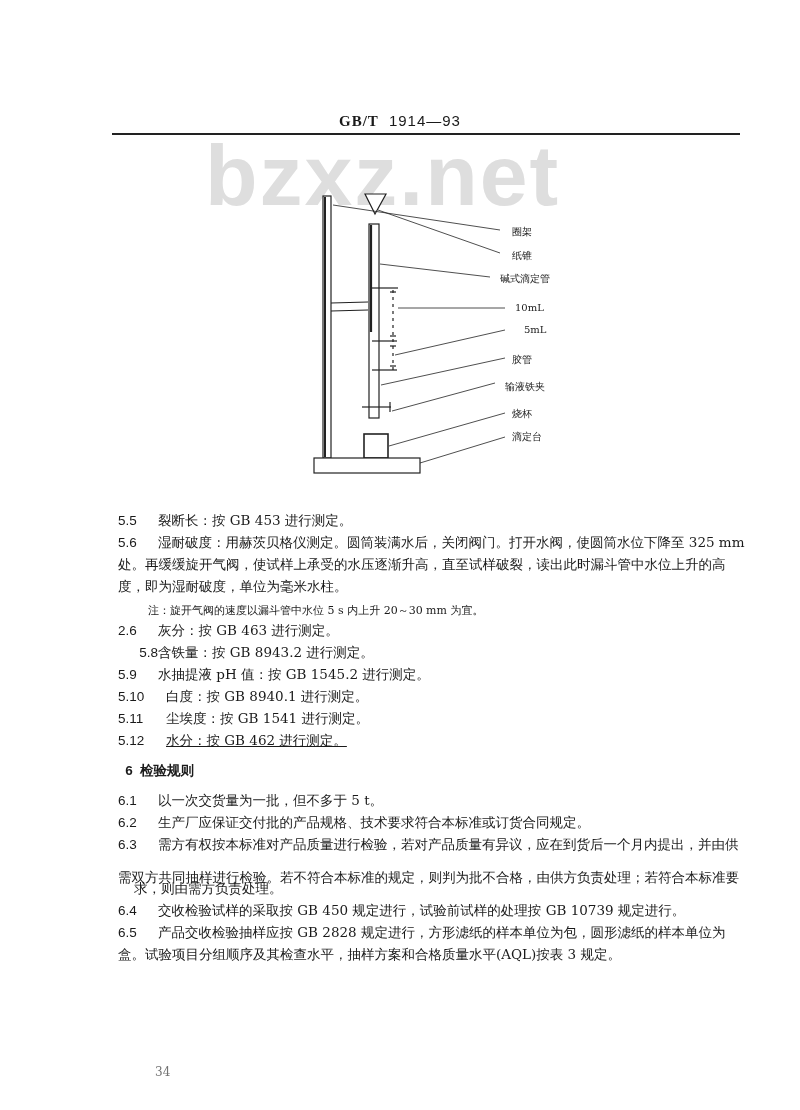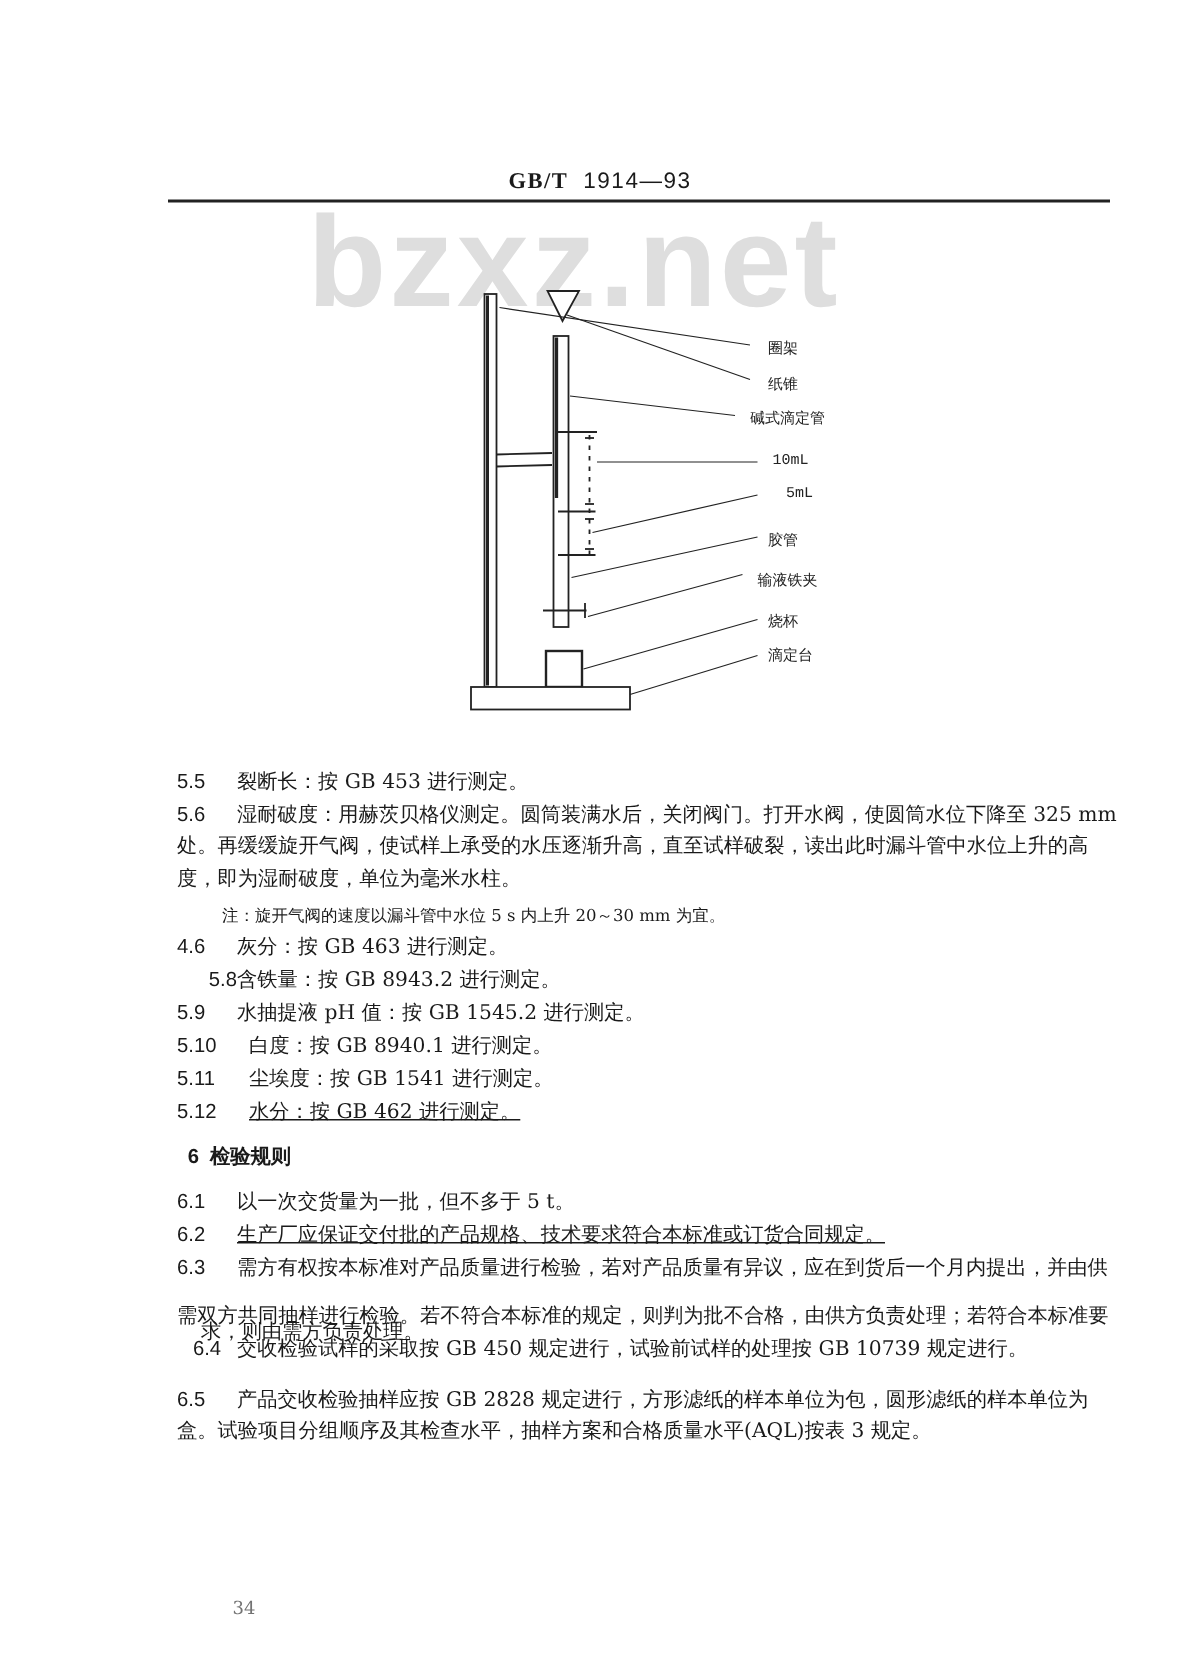--- a/index.html
+++ b/index.html
@@ -4,21 +4,21 @@
 <style>
   html, body { margin:0; padding:0; background:#ffffff; }
   body { width:800px; height:1110px; position:relative; overflow:hidden;
          font-family:"DejaVu Serif","Liberation Serif",serif; color:#1a1a1a; }
   .header { position:absolute; left:0; top:112px; width:800px; text-align:center;
             font-family:"Liberation Sans",sans-serif; font-size:15px; letter-spacing:1px; }
   .header b { font-family:"Liberation Serif",serif; font-weight:bold; margin-right:10px; }
   .rule { position:absolute; left:112px; top:133px; width:628px; height:0; border-top:2px solid #222; }
   .watermark { position:absolute; left:205px; top:132px; font-family:"Liberation Sans",sans-serif;
                font-weight:bold; font-size:86px; color:#dedede; letter-spacing:2px; line-height:1; }
-  .figure { position:absolute; left:0; top:0; width:750px; height:490px;font-family:Liberation Mono, monospace; }
+  .figure { position:absolute; left:0; top:0; width:750px; height:490px; }
   .figure svg { position:absolute; left:0; top:0; }
   .lbl { position:absolute; font-size:10px; color:#222; white-space:nowrap; }
   .body { position:absolute; left:118px; width:640px; font-size:13.5px; line-height:21px; }
   .line { position:absolute; white-space:nowrap; }
   .num { font-family:"Liberation Sans",sans-serif; display:inline-block; min-width:40px; }
   .num.wide { min-width:48px; }
   .note { font-size:11px; }
   .sec { font-family:"DejaVu Sans","Liberation Sans",sans-serif; font-weight:bold; font-size:13.5px;text-align:center; }
   .pageno { position:absolute; left:155px; top:1065px; font-size:12px; color:#737373; }
 </style>
@@ -83,33 +83,33 @@
   <div class="lbl" style="left:512px;top:407px;">烧杯</div>
   <div class="lbl" style="left:512px;top:430px;">滴定台</div>
 </div>
 
 <div class="body" style="top:510px;">
   <div class="line" style="top:0px;"><span class="num">5.5</span><span>裂断长：按 GB 453 进行测定。</span></div>
   <div class="line" style="top:22px;"><span class="num">5.6</span><span>湿耐破度：用赫茨贝格仪测定。圆筒装满水后，关闭阀门。打开水阀，使圆筒水位下降至 325 mm</span></div>
   <div class="line" style="top:44px;left:0;">处。再缓缓旋开气阀，使试样上承受的水压逐渐升高，直至试样破裂，读出此时漏斗管中水位上升的高</div>
   <div class="line" style="top:66px;left:0;">度，即为湿耐破度，单位为毫米水柱。</div>
   <div class="line note" style="top:90px;left:30px;">注：旋开气阀的速度以漏斗管中水位 5 s 内上升 20～30 mm 为宜。</div>
-  <div class="line" style="top:110px;"><span class="num">4.6</span><span>灰分：按 GB 463 进行测定。</span></div>
+  <div class="line" style="top:110px;"><span class="num">2.6</span><span>灰分：按 GB 463 进行测定。</span></div>
   <div class="line" style="top:132px;text-align:right;"><span class="num">5.8</span><span>含铁量：按 GB 8943.2 进行测定。</span></div>
   <div class="line" style="top:154px;"><span class="num">5.9</span><span>水抽提液 pH 值：按 GB 1545.2 进行测定。</span></div>
   <div class="line" style="top:176px;"><span class="num wide">5.10</span><span>白度：按 GB 8940.1 进行测定。</span></div>
   <div class="line" style="top:198px;"><span class="num wide">5.11</span><span>尘埃度：按 GB 1541 进行测定。</span></div>
   <div class="line" style="top:220px;text-decoration:underline;"><span class="num wide">5.12</span><span>水分：按 GB 462 进行测定。</span></div>
 </div>
 
 <div class="body" style="top:760px;">
   <div class="line sec" style="top:0px;"><span class="num" style="min-width:22px;">6</span><span>检验规则</span></div>
   <div class="line" style="top:30px;"><span class="num">6.1</span><span>以一次交货量为一批，但不多于 5 t。</span></div>
-  <div class="line" style="top:52px;text-decoration:underline;"><span class="num">6.2</span><span>生产厂应保证交付批的产品规格、技术要求符合本标准或订货合同规定。</span></div>
+  <div class="line" style="top:52px;"><span class="num">6.2</span><span>生产厂应保证交付批的产品规格、技术要求符合本标准或订货合同规定。</span></div>
   <div class="line" style="top:74px;"><span class="num">6.3</span><span>需方有权按本标准对产品质量进行检验，若对产品质量有异议，应在到货后一个月内提出，并由供</span></div>
   <div class="line" style="top:96px;left:0;margin-top:11px;">需双方共同抽样进行检验。若不符合本标准的规定，则判为批不合格，由供方负责处理；若符合本标准要</div>
   <div class="line" style="top:118px;left:16px;">求，则由需方负责处理。</div>
-  <div class="line" style="top:128px;text-align:center;"><span class="num">6.4</span><span>交收检验试样的采取按 GB 450 规定进行，试验前试样的处理按 GB 10739 规定进行。</span></div>
+  <div class="line" style="top:140px;"><span class="num">6.4</span><span>交收检验试样的采取按 GB 450 规定进行，试验前试样的处理按 GB 10739 规定进行。</span></div>
   <div class="line" style="top:162px;"><span class="num">6.5</span><span>产品交收检验抽样应按 GB 2828 规定进行，方形滤纸的样本单位为包，圆形滤纸的样本单位为</span></div>
   <div class="line" style="top:184px;left:0;">盒。试验项目分组顺序及其检查水平，抽样方案和合格质量水平(AQL)按表 3 规定。</div>
 </div>
 
 <div class="pageno">34</div>
 
 </body></html>

